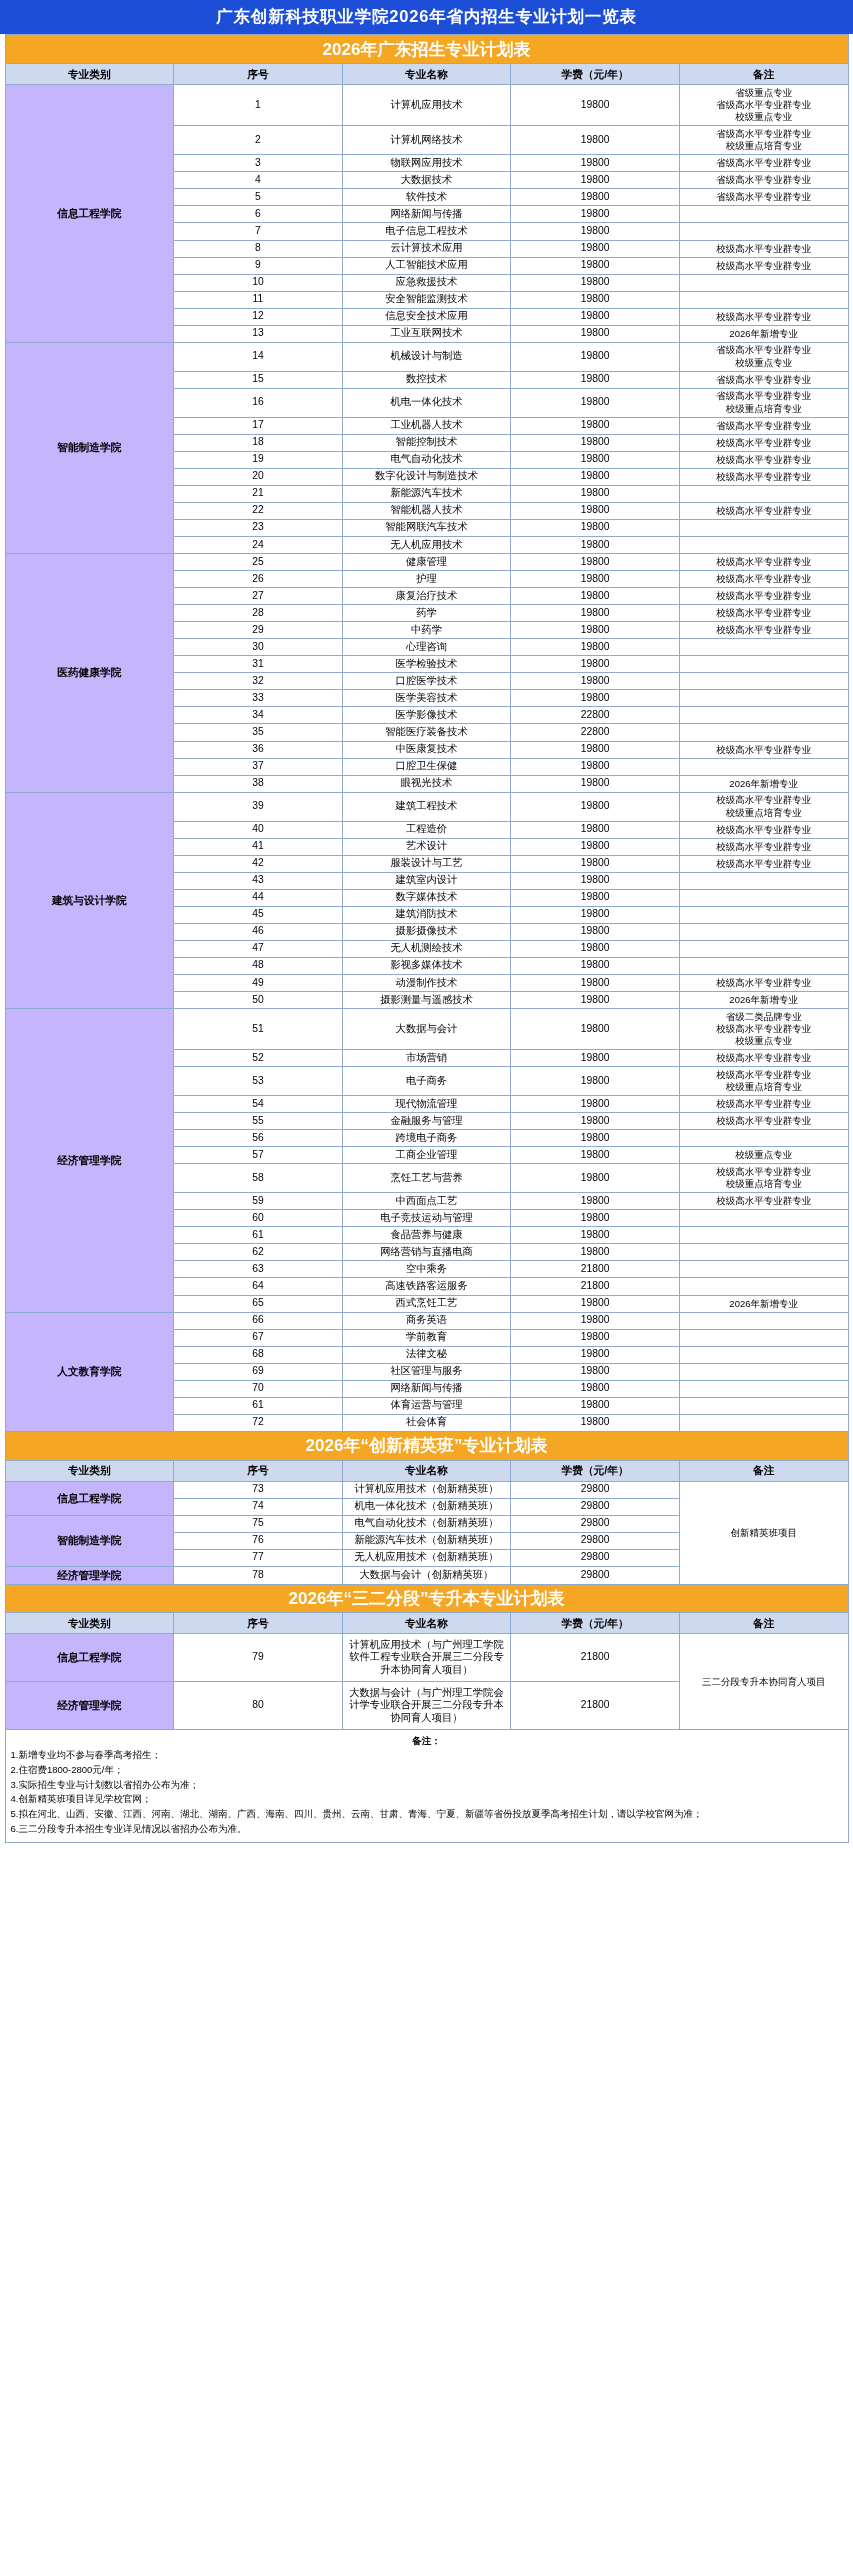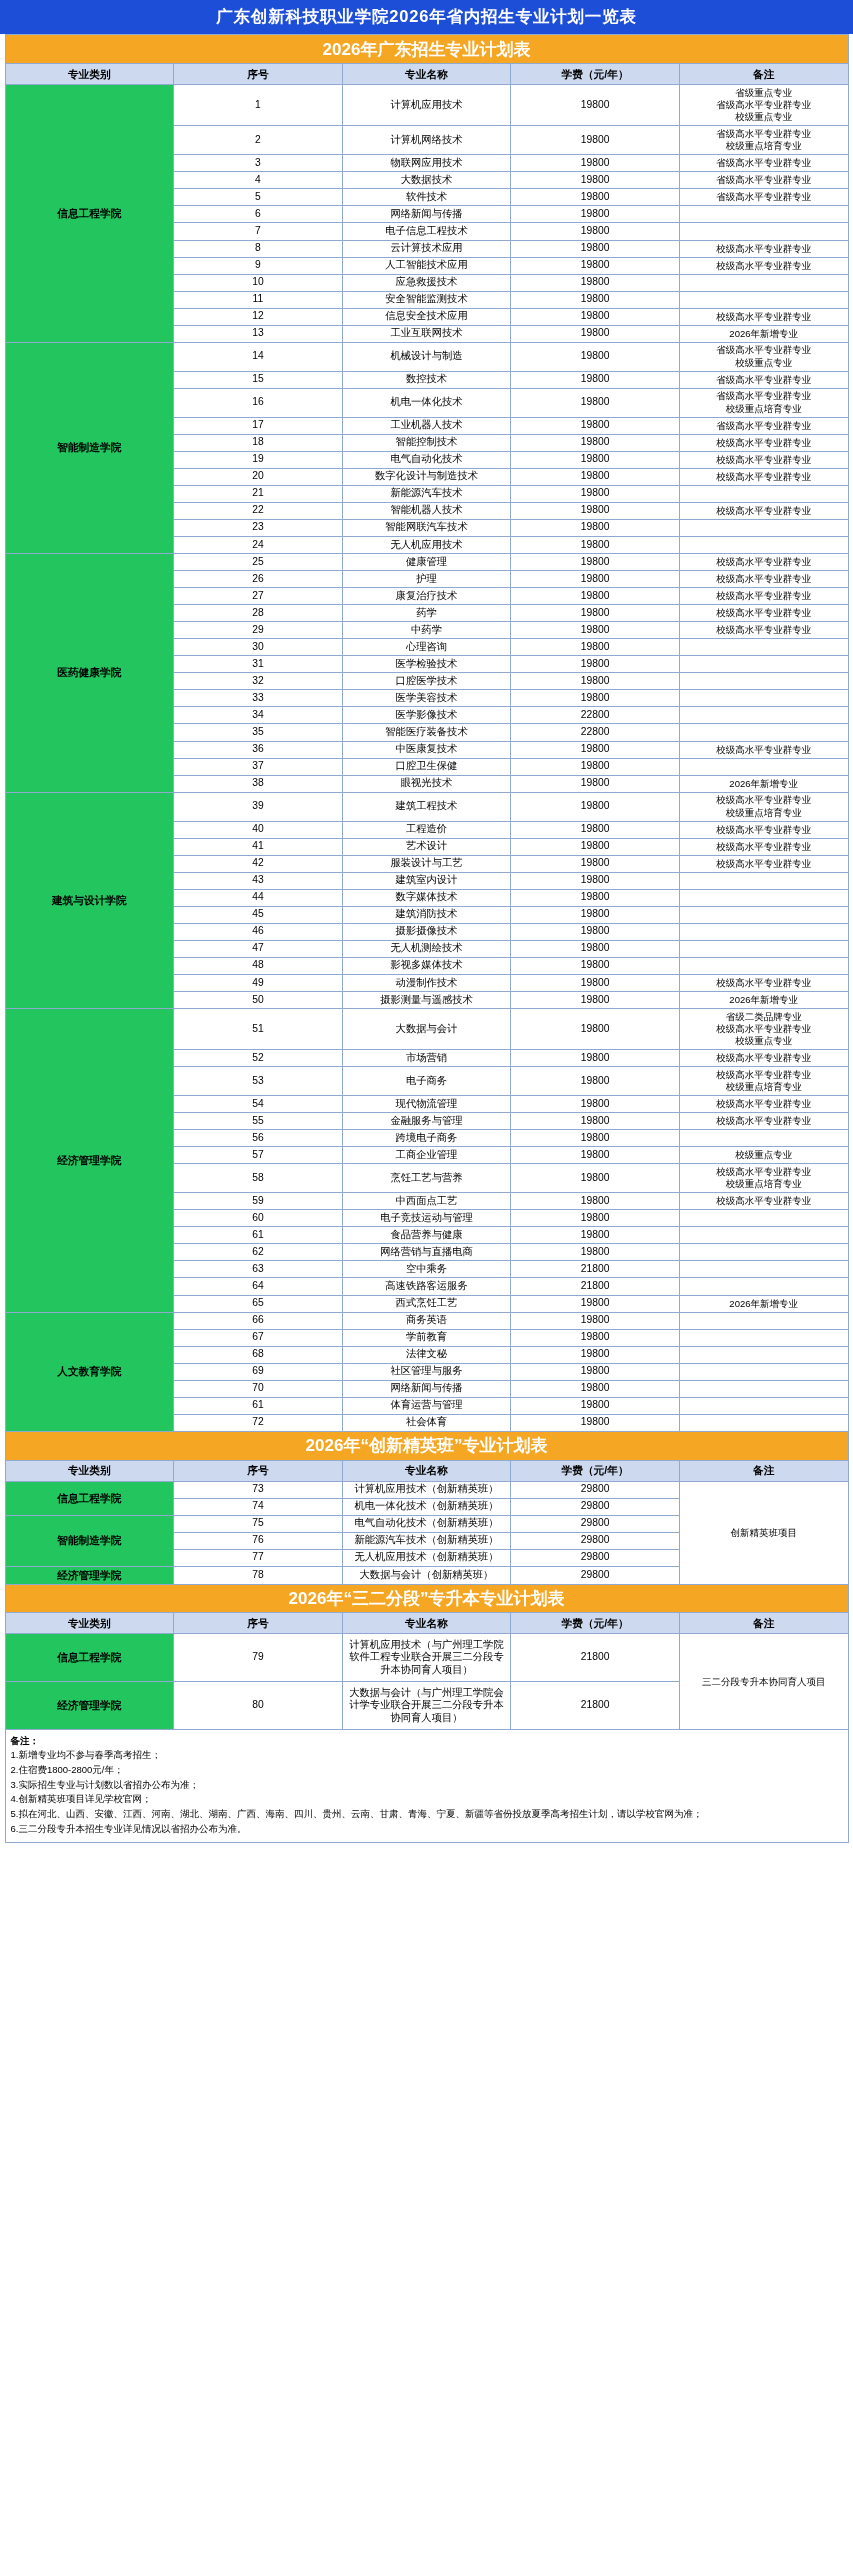--- a/index.html
+++ b/index.html
@@ -3,29 +3,29 @@
 <meta charset="utf-8">
 <style>
   html,body{margin:0;padding:0;background:#ffffff;}
   body{font-family:"Liberation Sans","DejaVu Sans",sans-serif;color:#000;}
   .page{width:853px;min-height:2576px;background:#ffffff;padding:0;box-sizing:border-box;}
   .title-bar{background:#1d4ed8;color:#ffffff;font-size:16.5px;font-weight:bold;text-align:center;padding:5.8px 0 6.6px;letter-spacing:0.8px;}
   table{border-collapse:collapse;width:844px;margin:0 auto;table-layout:fixed;}
   td,th{border:0.8px solid #8fa9cf;font-size:10.3px;text-align:center;vertical-align:middle;padding:1.6px 1.6px;line-height:1.25;}
   .section-head td{background:#f5a623;color:#ffffff;font-weight:bold;font-size:17px;padding:3.3px 0;border:0.8px solid #8fa9cf;}
   .col-head td{background:#cdd9ef;font-weight:bold;font-size:10.7px;padding:3.3px 0;margin-top:16px;}
-  .cat{background:#22c55e;font-weight:bold;font-size:10.7px;margin-left:20px;}
+  .cat{background:#c4b5fd;font-weight:bold;font-size:10.7px;margin-left:20px;}
   .num{width:43px;}
   .fee{width:91px;}
   .remark{width:157px;font-size:9.5px;}
   .name{font-size:10.3px;}
   .catcol{width:89px;}
   .r-multi{line-height:1.3;}
   .notes{width:844px;margin:0 auto;border:0.8px solid #8fa9cf;border-top:none;font-size:9.5px;text-align:left;padding:3.3px 5px 5px;line-height:1.55;box-sizing:border-box;}
-  .notes .nt{font-weight:bold;}
+  .notes .nt{font-weight:bold;text-align:center;}
 </style>
 </head>
 <body>
 
 <div class="page">
 
   <div class="title-bar">广东创新科技职业学院2026年省内招生专业计划一览表</div>
 
   <table>
     <tbody>

